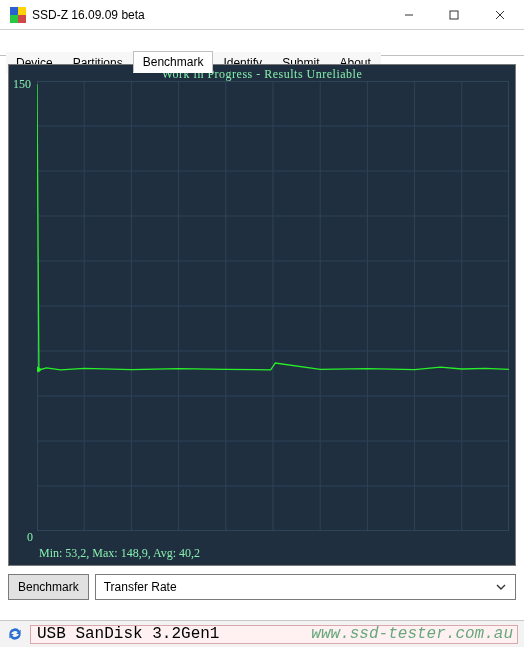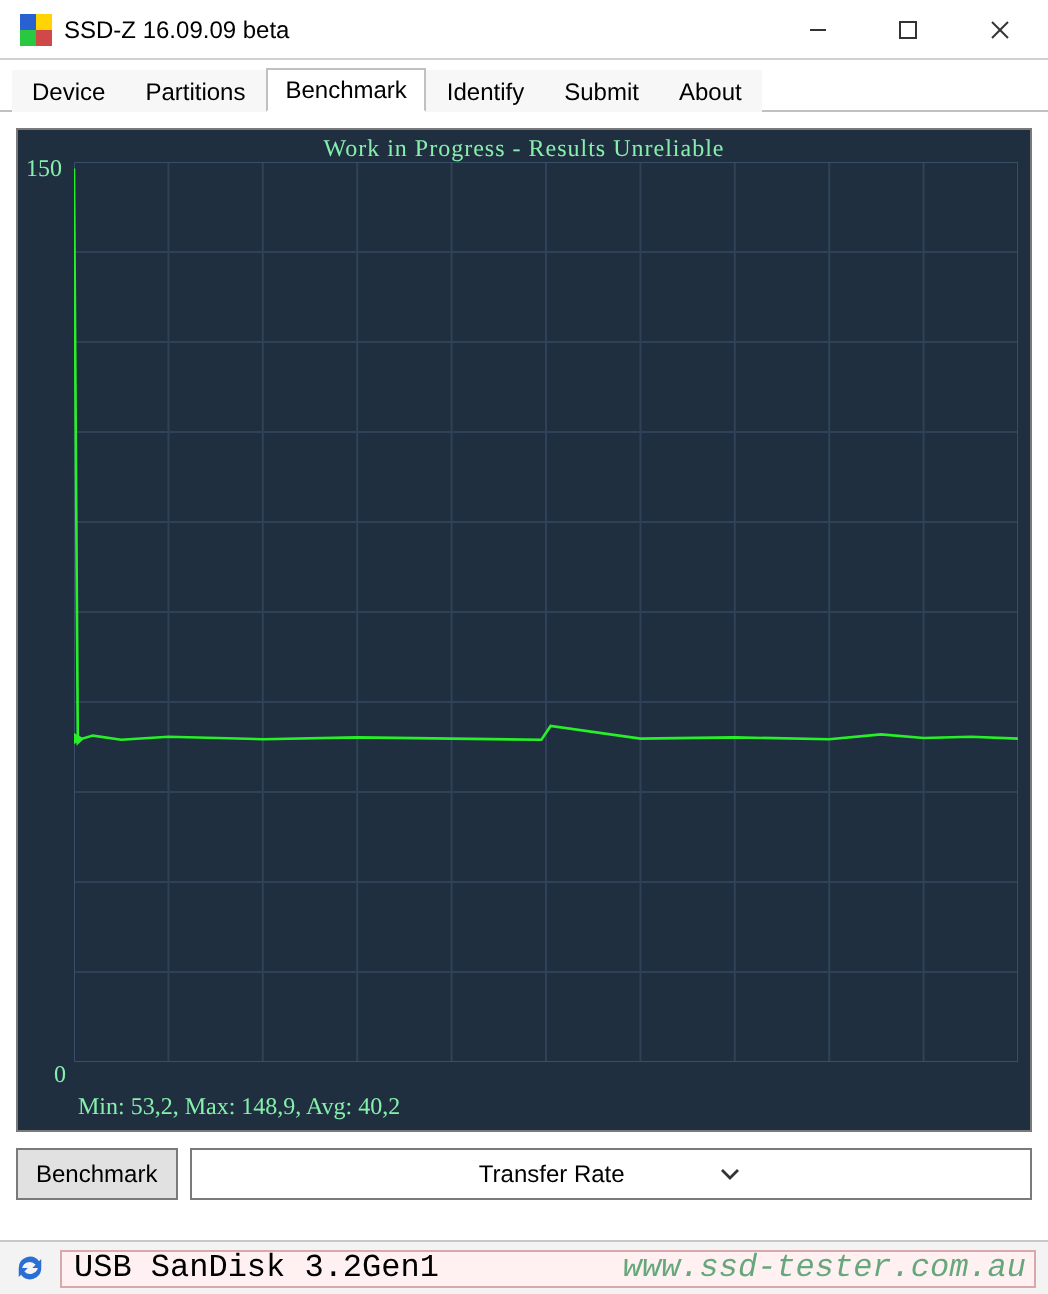--- a/index.html
+++ b/index.html
@@ -47,21 +47,21 @@
     border-bottom: 1px solid #c0c0c0;
   }
   .tab {
     padding: 3px 9px;
     font-size: 12px;
     color: #000;
     background: #f7f7f7;
     border: 1px solid transparent;
     border-bottom: none;
     position: relative;
-    top: 1px;
+    top: 18px;
   }
   .tab.active {
     background: #fff;
     border: 1px solid #c0c0c0;
     border-bottom: 1px solid #fff;
     z-index: 2;
   }
   .content {
     padding: 8px;
     background: #fff;
@@ -114,21 +114,21 @@
     border: 1px solid #7a7a7a;
     padding: 5px 9px;
     font-size: 12px;
   }
   .transfer-select {
     flex: 1;
     background: #fff;
     border: 1px solid #7a7a7a;
     display: flex;
     align-items: center;
-    justify-content: center;
+    justify-content: space-between;
     padding: 0 8px;
     gap: 47px;
   }
   .chev { width: 12px; height: 12px; }
   .statusbar {
     position: absolute;
     left: 0; right: 0; bottom: 0;
     height: 27px;
     border-top: 1px solid #c8c8c8;
     display: flex;

